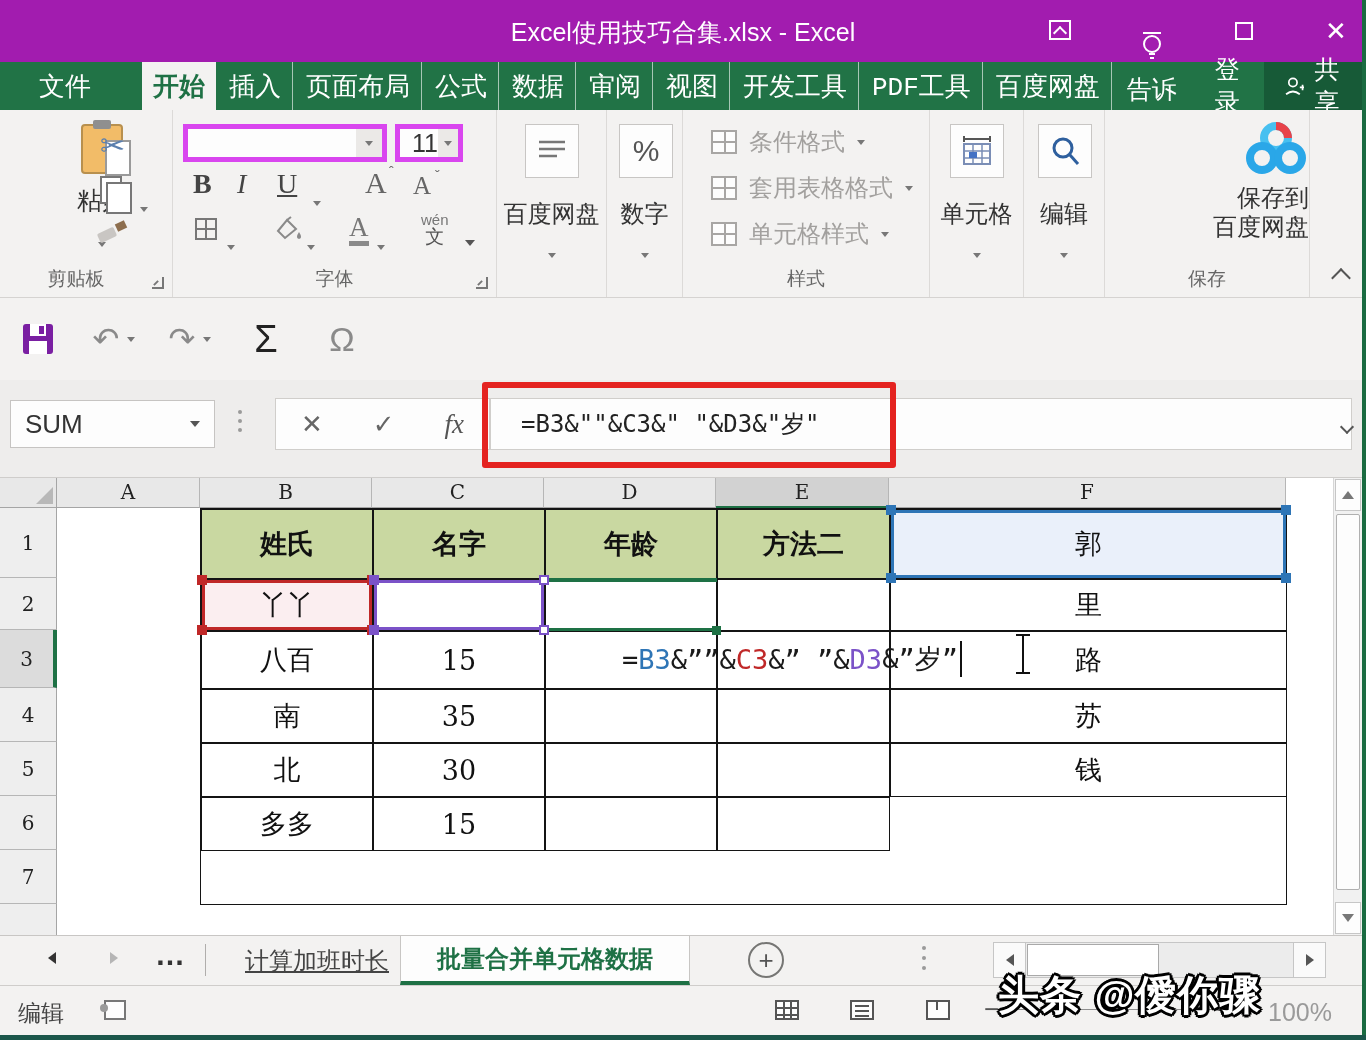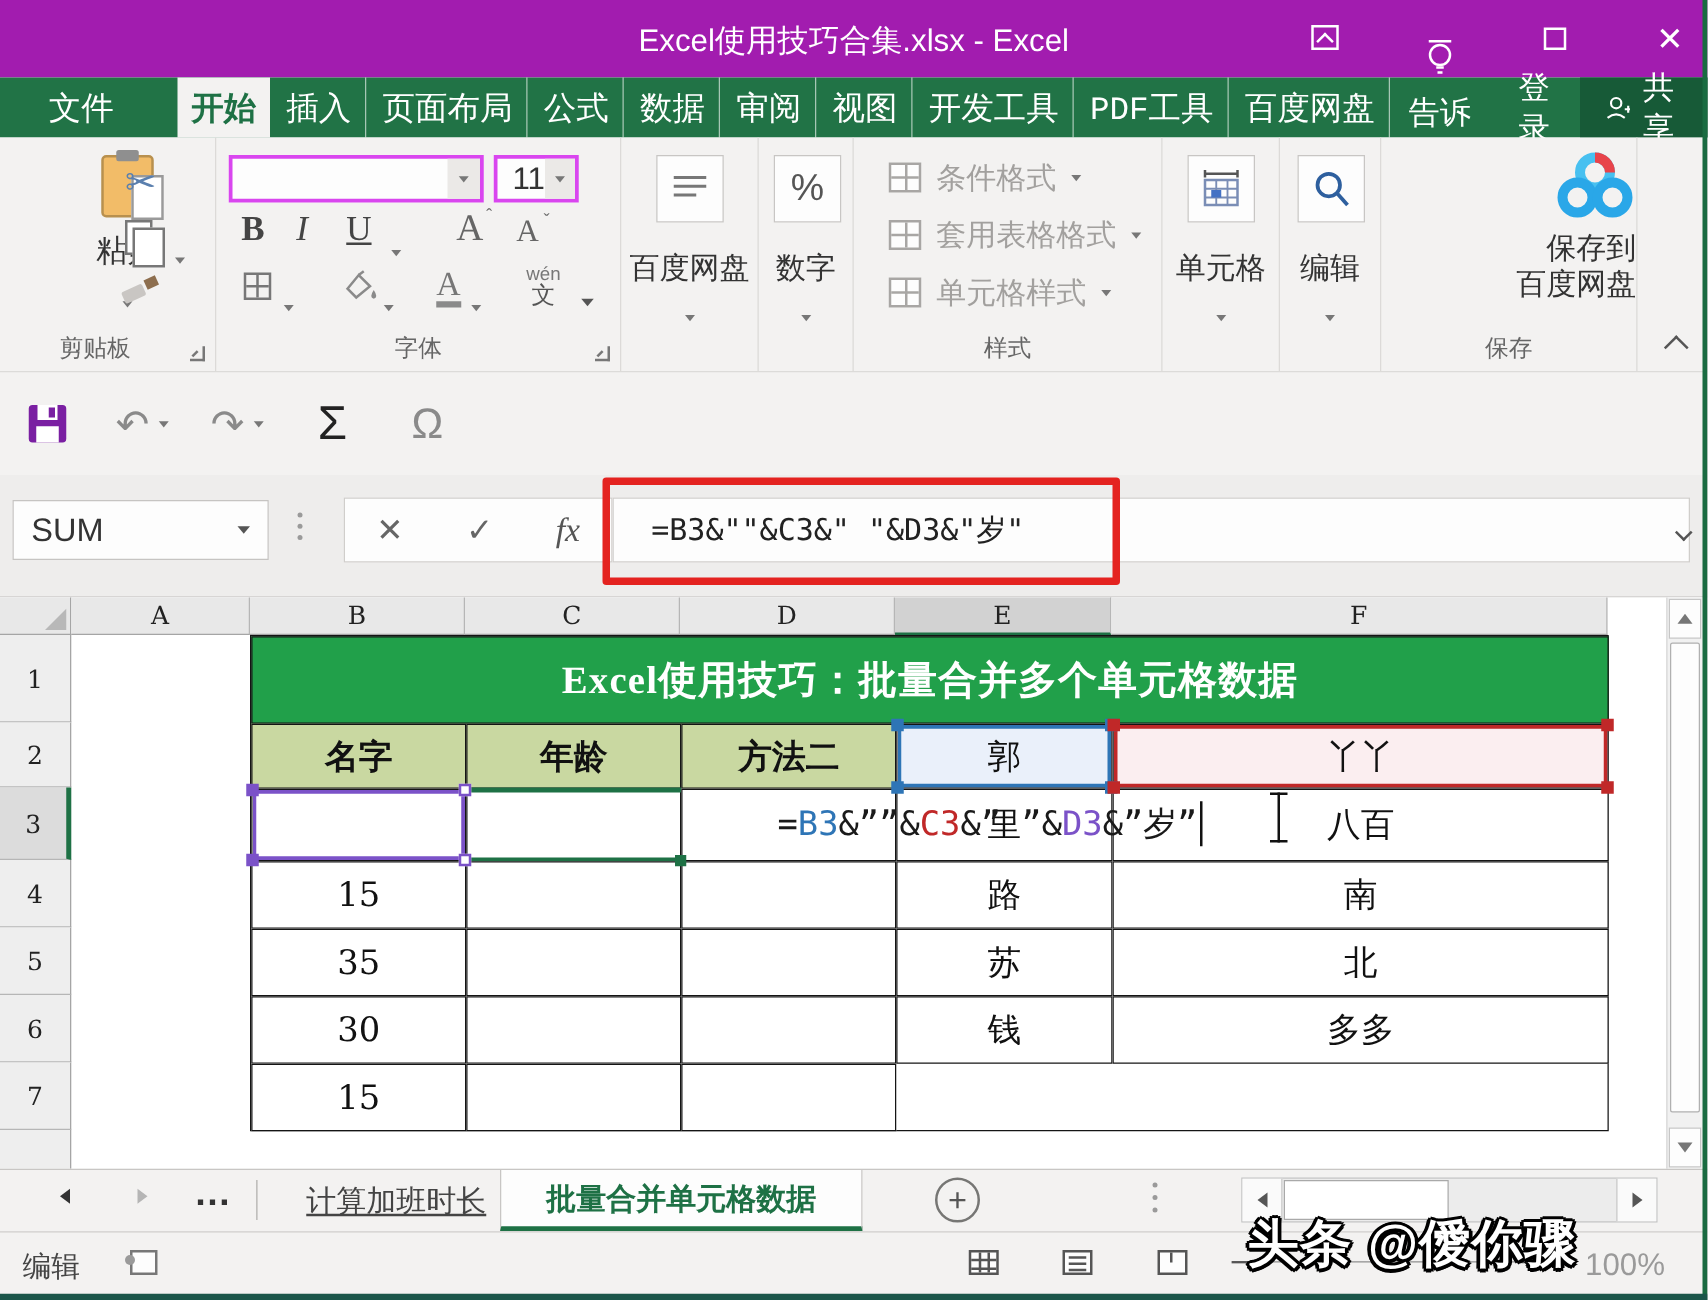--- a/index.html
+++ b/index.html
@@ -44,21 +44,21 @@
   .clip-icon { position:relative; width:42px; height:50px; background:#f2bc68; border:2px solid #b8904e; border-radius:4px; }
   .clip-icon::before { content:''; position:absolute; left:10px; top:-6px; width:18px; height:9px; background:#8f8f8f; border-radius:2px; }
   .clip-page { position:absolute; right:-10px; bottom:-4px; width:26px; height:36px; background:#fff; border:2px solid #9a9a9a; }
   .copy-ic { position:relative; width:22px; height:28px; border:2px solid #777; background:#fff; }
   .copy-ic::before { content:''; position:absolute; left:4px; top:4px; width:22px; height:28px; border:2px solid #777; background:#fff; }
   .painter-ic { position:relative; width:30px; height:22px; }
   .painter-ic::before { content:''; position:absolute; left:0; top:8px; width:18px; height:10px; background:#c9c6c3; transform:rotate(-25deg); border-radius:2px; }
   .painter-ic::after { content:''; position:absolute; right:2px; top:0; width:10px; height:8px; background:#8d6e4e; transform:rotate(-25deg); }
 
   
-  .combo { position:absolute; background:#fdfdfd; border:3px solid #d946ef; height:38px; display:flex; align-items:center; }
+  .combo { position:absolute; background:#fdfdfd; border:5px solid #d946ef; height:38px; display:flex; align-items:center; }
   .combo .box-arrow { margin-left:auto; width:26px; height:100%; background:#ebe9e7; display:flex; align-items:center; justify-content:center; }
   .biu { position:absolute; font-family:"Liberation Serif", serif; font-size:28px; color:#444; }
   .borders-ic { position:relative; width:22px; height:22px; border:2px solid #777; }
   .borders-ic::before { content:''; position:absolute; left:0; right:0; top:8px; height:2px; background:#777; }
   .borders-ic::after { content:''; position:absolute; top:0; bottom:0; left:8px; width:2px; background:#777; }
 
   
   .style-row { position:absolute; display:flex; align-items:center; gap:12px; color:#a2a09e; }
   .mini-grid { width:26px; height:24px; border:2px solid #a8a6a4; position:relative; background:#fdfdfd; }
   .mini-grid::before { content:''; position:absolute; left:0; right:0; top:9px; height:2px; background:#a8a6a4; }
@@ -396,22 +396,22 @@
     <div class="rowhdr" style="top:30px;height:70px;">1</div>
     <div class="rowhdr" style="top:100px;height:52px;">2</div>
     <div class="rowhdr sel" style="top:152px;height:58px;">3</div>
     <div class="rowhdr" style="top:210px;height:54px;">4</div>
     <div class="rowhdr" style="top:264px;height:54px;">5</div>
     <div class="rowhdr" style="top:318px;height:54px;">6</div>
     <div class="rowhdr" style="top:372px;height:54px;">7</div>
     <div class="rowhdr" style="top:426px;height:31px;border-bottom:none;"></div>
 
     <div class="sheet-table">
-      <div class="tcell banner" style="background-color: rgb(33, 160, 74);">Excel使用技巧：批量合并多个单元格数据</div>
-
+
+      <div class="tcell thead">姓氏</div>
       <div class="tcell thead">名字</div>
       <div class="tcell thead">年龄</div>
       <div class="tcell thead">方法二</div>
 
       <div class="tcell b3">
           <span>郭</span>
         <span class="hd blue tl"></span>
           <span class="hd blue tr"></span>
           <span class="hd blue bl"></span>
           <span class="hd blue br"></span>

